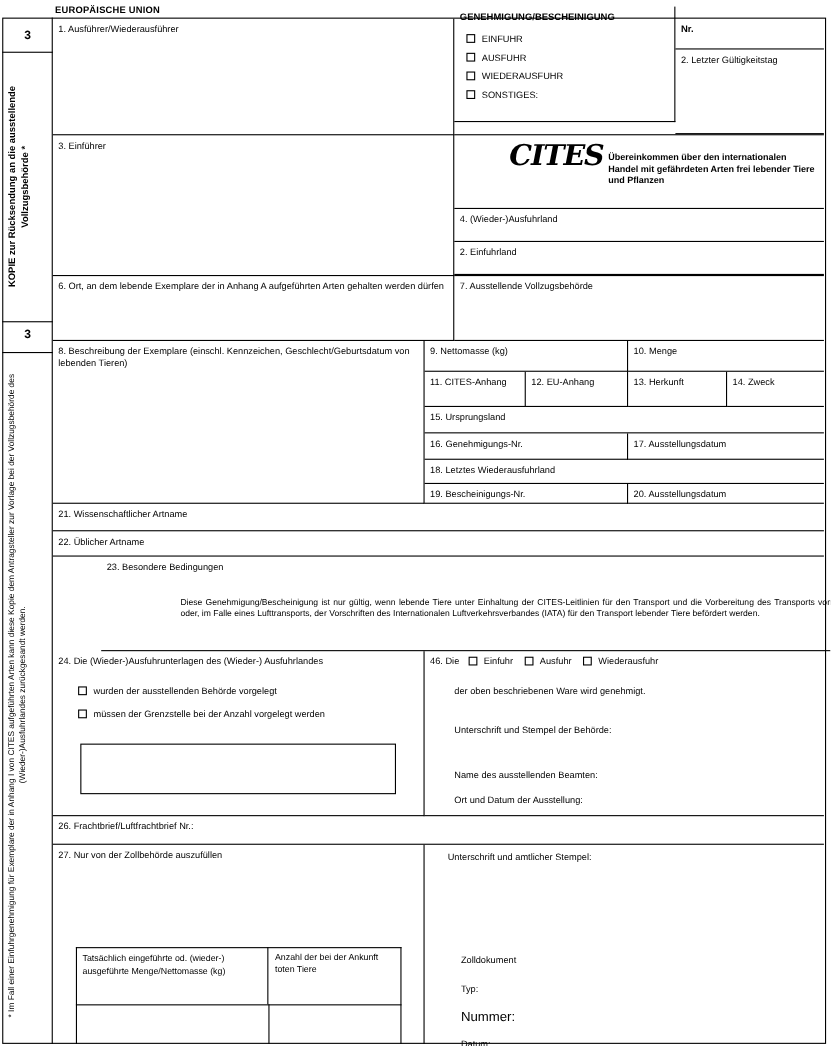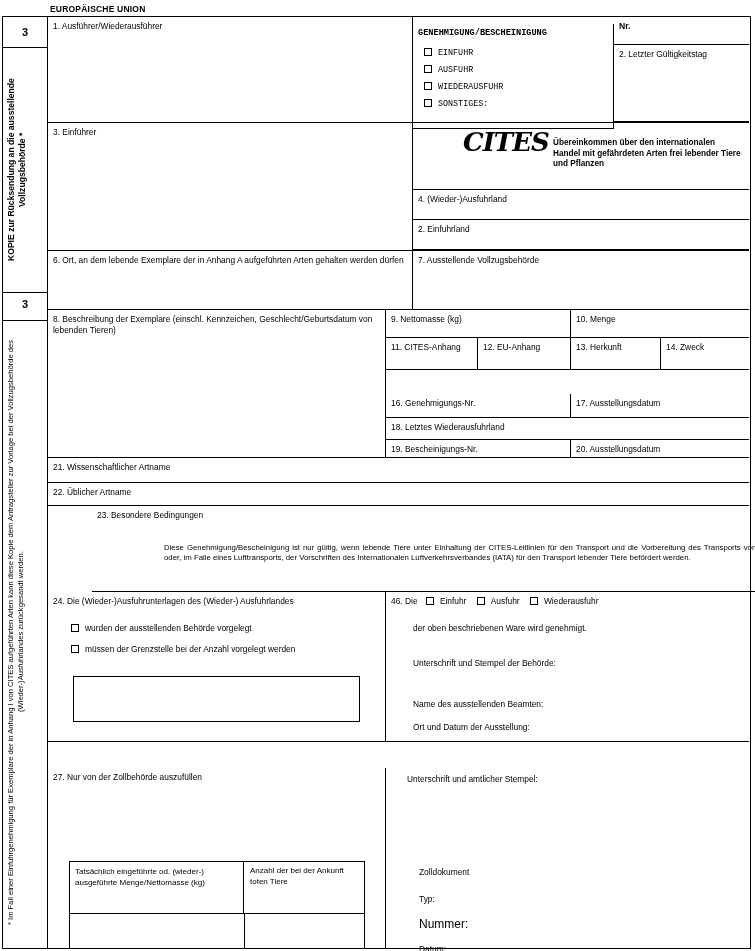--- a/index.html
+++ b/index.html
@@ -158,21 +158,21 @@
     <div class="lc-sep s2"></div>
     <div class="lc-num n2">3</div>
     <div class="lc-sep s3"></div>
     <div class="vert-text vt-b">* Im Fall einer Einfuhrgenehmigung für Exemplare der in Anhang I von CITES aufgeführten Arten kann diese Kopie dem Antragsteller zur Vorlage bei der Vollzugsbehörde des (Wieder-)Ausfuhrlandes zurückgesandt werden.</div>
   </div>
 
   <div class="cell br" style="left:48px; top:17px; width:365px; height:105px;">
     <span class="lbl">1. Ausführer/Wiederausführer</span>
   </div>
 
-  <div class="cell br bb" style="left:413px; top:24px; width:201px; height:105px;font-family:Liberation Mono, monospace;">
+  <div class="cell br bb" style="left:413px; top:6px; width:201px; height:105px;">
     <div class="bold" style="font-size:8.6px;">GENEHMIGUNG/BESCHEINIGUNG</div>
     <div style="margin-top:9px;">
       <div class="chkrow">
         <span class="chk"></span><span>EINFUHR</span>
       </div>
       <div class="chkrow">
         <span class="chk"></span><span>AUSFUHR</span>
       </div>
       <div class="chkrow">
         <span class="chk"></span><span>WIEDERAUSFUHR</span>
@@ -230,20 +230,23 @@
   <div class="cell bb br" style="left:478px; top:338px; width:93px; height:32px;">
     <span class="lbl">12. EU-Anhang</span>
   </div>
   <div class="cell bb br" style="left:571px; top:338px; width:90px; height:32px;">
     <span class="lbl">13. Herkunft</span>
   </div>
   <div class="cell bb" style="left:661px; top:338px; width:88px; height:32px;">
     <span class="lbl">14. Zweck</span>
   </div>
 
+  <div class="cell bb" style="left:386px; top:370px; width:363px; height:24px;">
+    <span class="lbl">15. Ursprungsland</span>
+  </div>
 
   <div class="cell bb br" style="left:386px; top:394px; width:185px; height:24px;">
     <span class="lbl">16. Genehmigungs-Nr.</span>
   </div>
   <div class="cell bb" style="left:571px; top:394px; width:178px; height:24px;">
     <span class="lbl">17. Ausstellungsdatum</span>
   </div>
 
   <div class="cell bb" style="left:386px; top:418px; width:363px; height:22px;">
     <span class="lbl">18. Letztes Wiederausfuhrland</span>
@@ -289,20 +292,23 @@
       <span class="chk" style="margin-left:6px;"></span><span>Einfuhr</span>
       <span class="chk" style="margin-left:8px;"></span><span>Ausfuhr</span>
       <span class="chk" style="margin-left:8px;"></span><span>Wiederausfuhr</span>
     </div>
     <div style="margin:16px 0 0 22px; font-size:8.4px;">der oben beschriebenen Ware wird genehmigt.</div>
     <div style="margin:24px 0 0 22px; font-size:8.4px;">Unterschrift und Stempel der Behörde:</div>
     <div style="margin:30px 0 0 22px; font-size:8.4px;">Name des ausstellenden Beamten:</div>
     <div style="margin:12px 0 0 22px; font-size:8.4px;">Ort und Datum der Ausstellung:</div>
   </div>
 
+  <div class="cell bb" style="left:48px; top:742px; width:701px; height:26px;">
+    <span class="lbl">26. Frachtbrief/Luftfrachtbrief Nr.:</span>
+  </div>
 
   <div class="cell br" style="left:48px; top:768px; width:338px; height:181px;">
     <span class="lbl">27. Nur von der Zollbehörde auszufüllen</span>
   </div>
   <div class="cell" style="left:386px; top:768px; width:363px; height:181px;">
     <div style="margin:2px 0 0 16px; font-size:8.4px;">Unterschrift und amtlicher Stempel:</div>
     <div style="margin:82px 0 0 28px; font-size:8.4px;">Zolldokument</div>
     <div style="margin:16px 0 0 28px; font-size:8.4px;">Typ:</div>
     <div style="margin:14px 0 0 28px; font-size:12px;">Nummer:</div>
     <div style="margin:14px 0 0 28px; font-size:8.4px;">Datum:</div>

